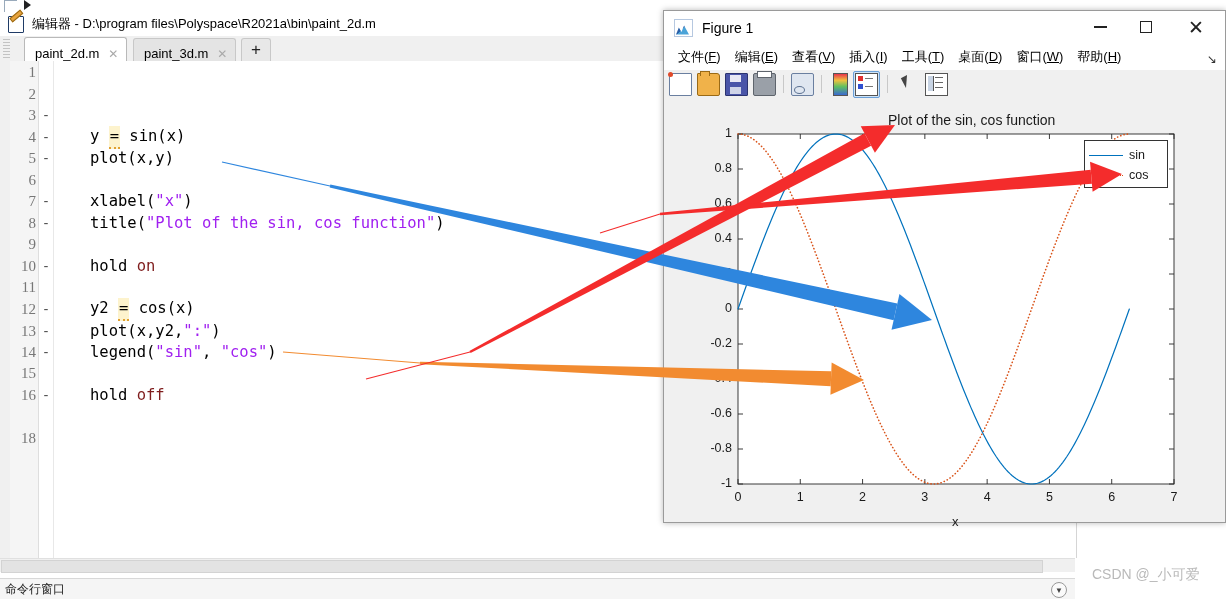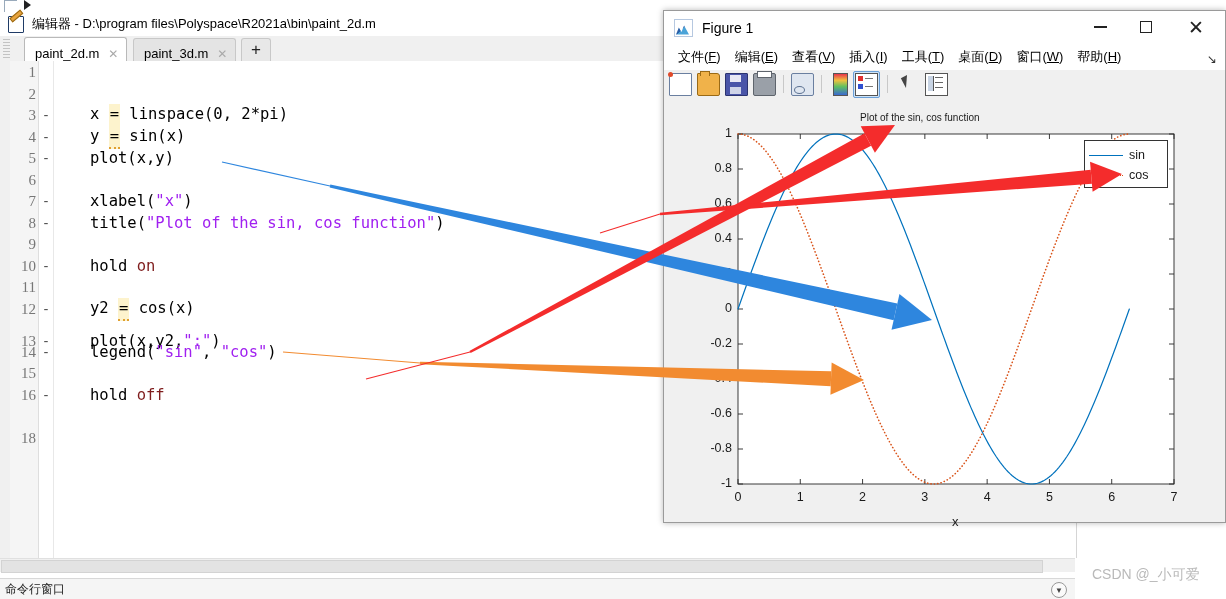--- a/index.html
+++ b/index.html
@@ -118,21 +118,21 @@
   .tb-arrow .ptr{position:absolute;left:4px;top:2px;width:0;height:0;
     border-left:7px solid #444;border-top:0 solid transparent;border-bottom:11px solid transparent;transform:rotate(-28deg);}
   .tb-browser{background:#fff;border:1.3px solid #555;}
   .tb-browser .bl{position:absolute;left:2px;top:2px;width:5px;height:15px;background:#c8d4e4;border-right:1px solid #555;}
   .tb-browser .br1{position:absolute;left:9px;top:3px;width:8px;height:1.6px;background:#666;}
   .tb-browser .br2{position:absolute;left:9px;top:8px;width:8px;height:1.6px;background:#666;}
   .tb-browser .br3{position:absolute;left:9px;top:13px;width:8px;height:1.6px;background:#666;}
 
   .fig-canvas{position:absolute;left:0;top:87px;width:561px;height:424px;background:#f0f0f0;}
 
-  .chart-title{position:absolute;font-size:10px;color:#1a1a1a;white-space:nowrap;}
+  .chart-title{position:absolute;font-size:14px;color:#1a1a1a;white-space:nowrap;margin-left:28px;}
   .axis-x-label{position:absolute;font-size:13px;color:#1a1a1a;}
   .tick-lbl{position:absolute;font-size:12.5px;color:#1a1a1a;white-space:nowrap;}
   .tick-y{text-align:right;}
   .tick-x{text-align:center;}
 
   .legend-box{position:absolute;background:#fff;border:1px solid #333;}
   .legend-row{position:absolute;display:flex;align-items:center;}
   .legend-sample{width:34px;height:0;flex:0 0 auto;}
   .legend-lbl{font-size:12.5px;color:#1a1a1a;margin-left:6px;}
 
@@ -178,21 +178,20 @@
           <div class="ln">1</div>
           <div class="ctext"></div>
         </div>
         <div class="code-row" style="top: 22.5px;">
           <div class="ln">2</div>
           <div class="ctext"></div>
         </div>
         <div class="code-row" style="top: 44px;">
           <div class="ln">3</div>
           <div class="dash">-</div>
-          <div class="ctext">x <span class="eqmark">=</span> linspace(0, 2*pi)</div>
         </div>
         <div class="code-row" style="top: 65.5px;">
           <div class="ln">4</div>
           <div class="dash">-</div>
           <div class="ctext">y <span class="eqmark">=</span> sin(x)</div>
         </div>
         <div class="code-row" style="top: 87px;">
           <div class="ln">5</div>
           <div class="dash">-</div>
           <div class="ctext">plot(x,y)</div>
@@ -222,21 +221,21 @@
         </div>
         <div class="code-row" style="top: 216px;">
           <div class="ln">11</div>
           <div class="ctext"></div>
         </div>
         <div class="code-row" style="top: 237.5px;">
           <div class="ln">12</div>
           <div class="dash">-</div>
           <div class="ctext">y2 <span class="eqmark">=</span> cos(x)</div>
         </div>
-        <div class="code-row" style="top: 270px; text-decoration: underline;">
+        <div class="code-row" style="top: 260px; text-decoration: underline;">
           <div class="ln">13</div>
           <div class="dash">-</div>
           <div class="ctext">plot(x,y2,<span class="s-str">":"</span>)</div>
         </div>
         <div class="code-row" style="top: 280.5px;">
           <div class="ln">14</div>
           <div class="dash">-</div>
           <div class="ctext">legend(<span class="s-str">"sin"</span>, <span class="s-str">"cos"</span>)</div>
         </div>
         <div class="code-row" style="top: 302px;">

